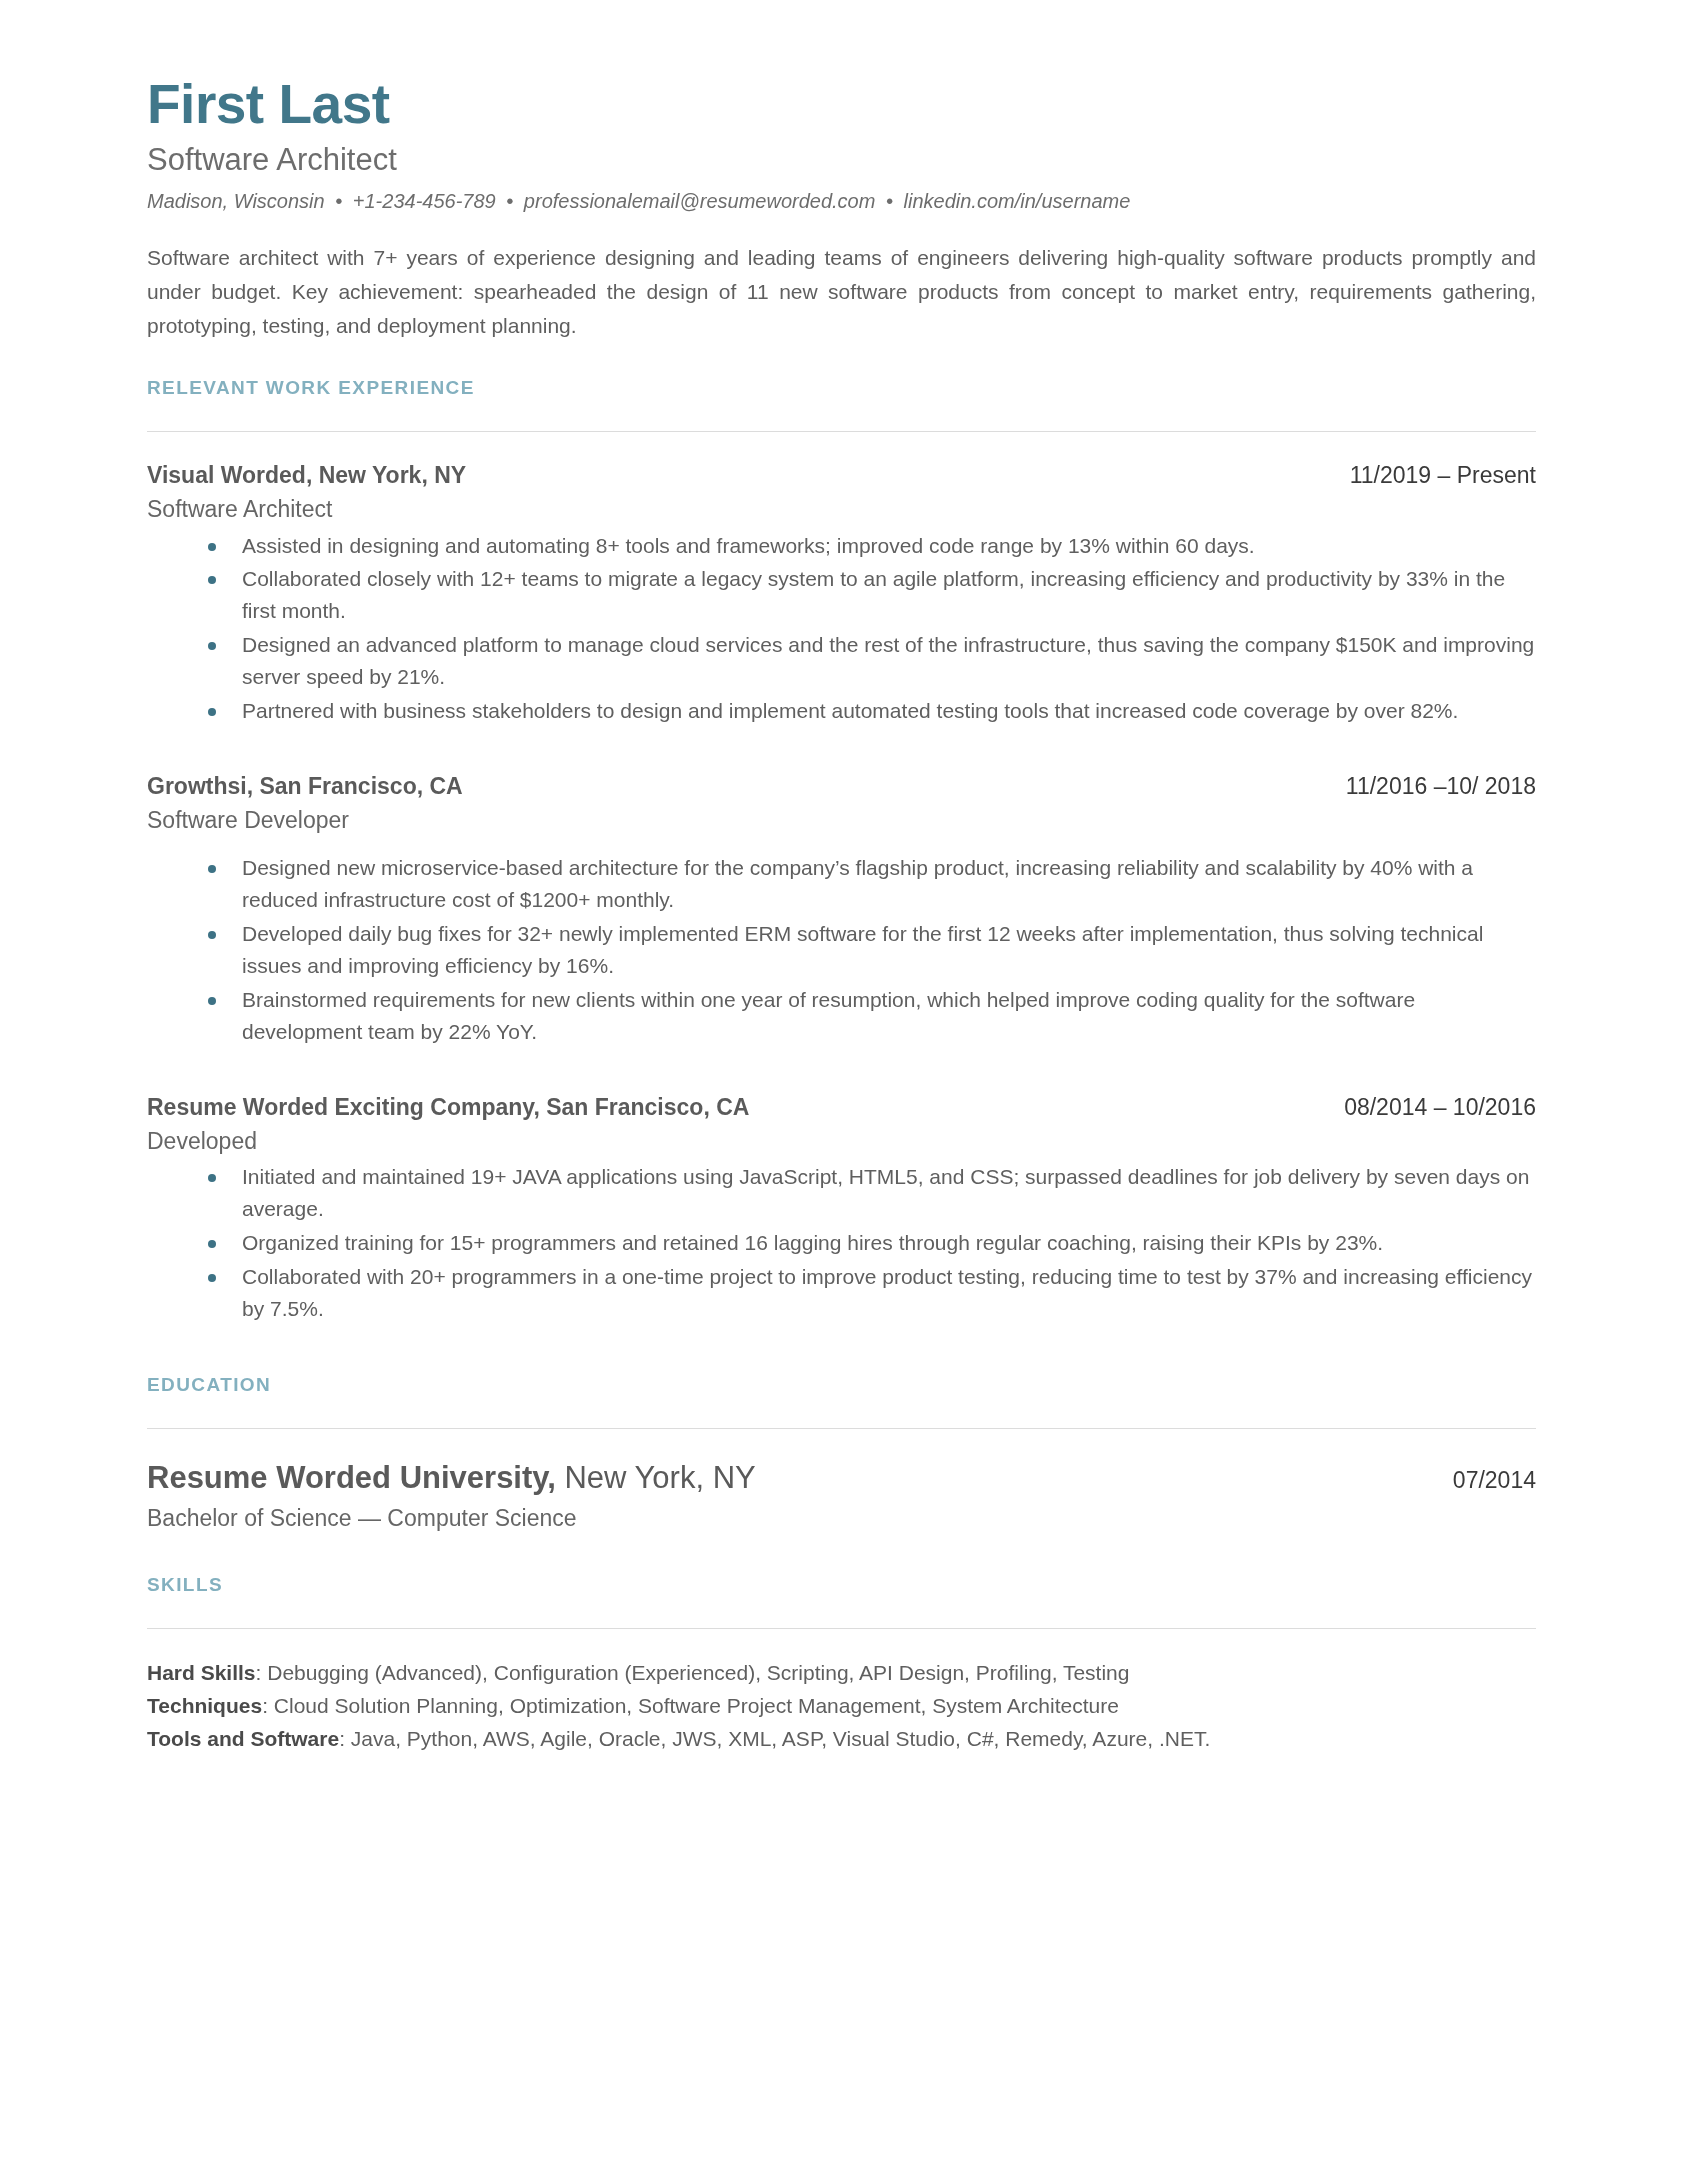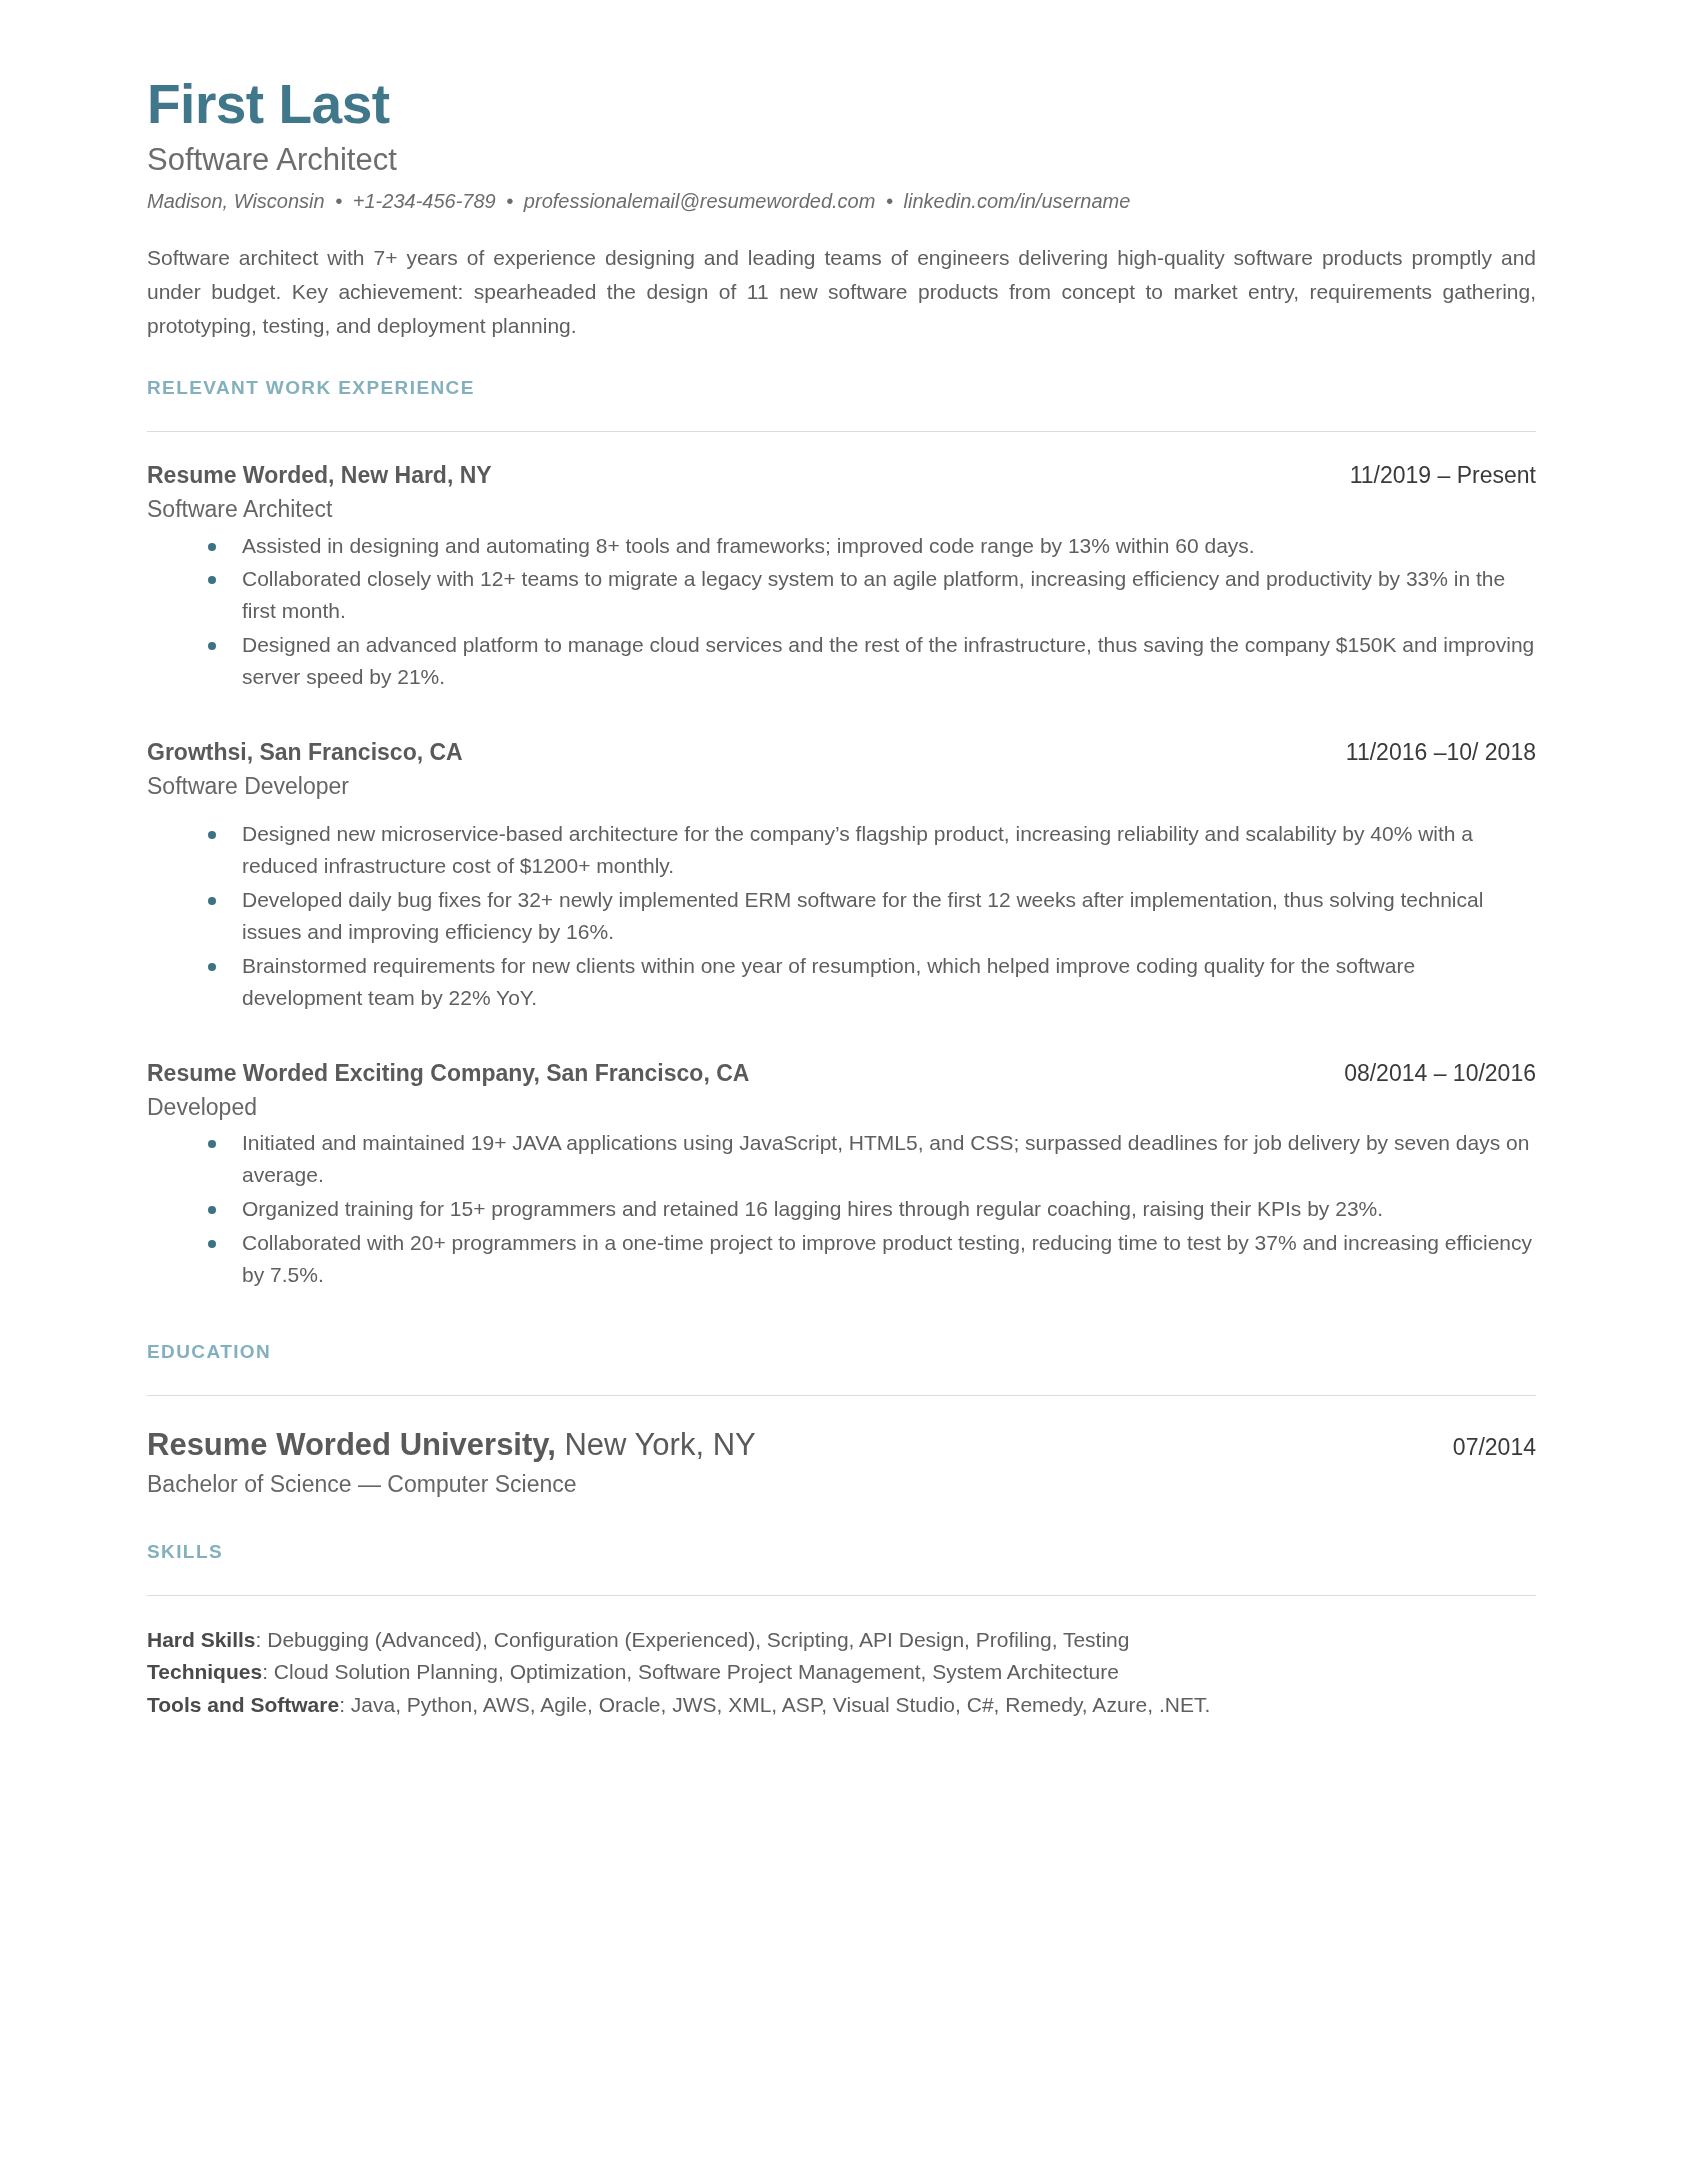--- a/index.html
+++ b/index.html
@@ -184,28 +184,29 @@
     </div>
   </div>
 
   <p class="summary">Software architect with 7+ years of experience designing and leading teams of engineers delivering high-quality software products promptly and under budget. Key achievement: spearheaded the design of 11 new software products from concept to market entry, requirements gathering, prototyping, testing, and deployment planning.</p>
 
   <div class="section-head">RELEVANT WORK EXPERIENCE</div>
   <hr class="rule">
 
   <div class="entry">
     <div class="entry-head">
-      <span class="entry-org">Resume Worded, New Hard, NY</span>
+      <span class="entry-org">Visual Worded, New York, NY</span>
       <span class="entry-date">11/2019 – Present</span>
     </div>
     <div class="entry-role">Software Architect</div>
     <ul class="bullets">
       <li><span class="dot"></span><span>Assisted in designing and automating 8+ tools and frameworks; improved code range by 13% within 60 days.</span></li>
       <li><span class="dot"></span><span>Collaborated closely with 12+ teams to migrate a legacy system to an agile platform, increasing efficiency and productivity by 33% in the first month.</span></li>
       <li><span class="dot"></span><span>Designed an advanced platform to manage cloud services and the rest of the infrastructure, thus saving the company $150K and improving server speed by 21%.</span></li>
+      <li><span class="dot"></span><span>Partnered with business stakeholders to design and implement automated testing tools that increased code coverage by over 82%.</span></li>
     </ul>
   </div>
 
   <div class="entry-gap"></div>
 
   <div class="entry">
     <div class="entry-head">
       <span class="entry-org">Growthsi, San Francisco, CA</span>
       <span class="entry-date">11/2016 –10/ 2018</span>
     </div>

